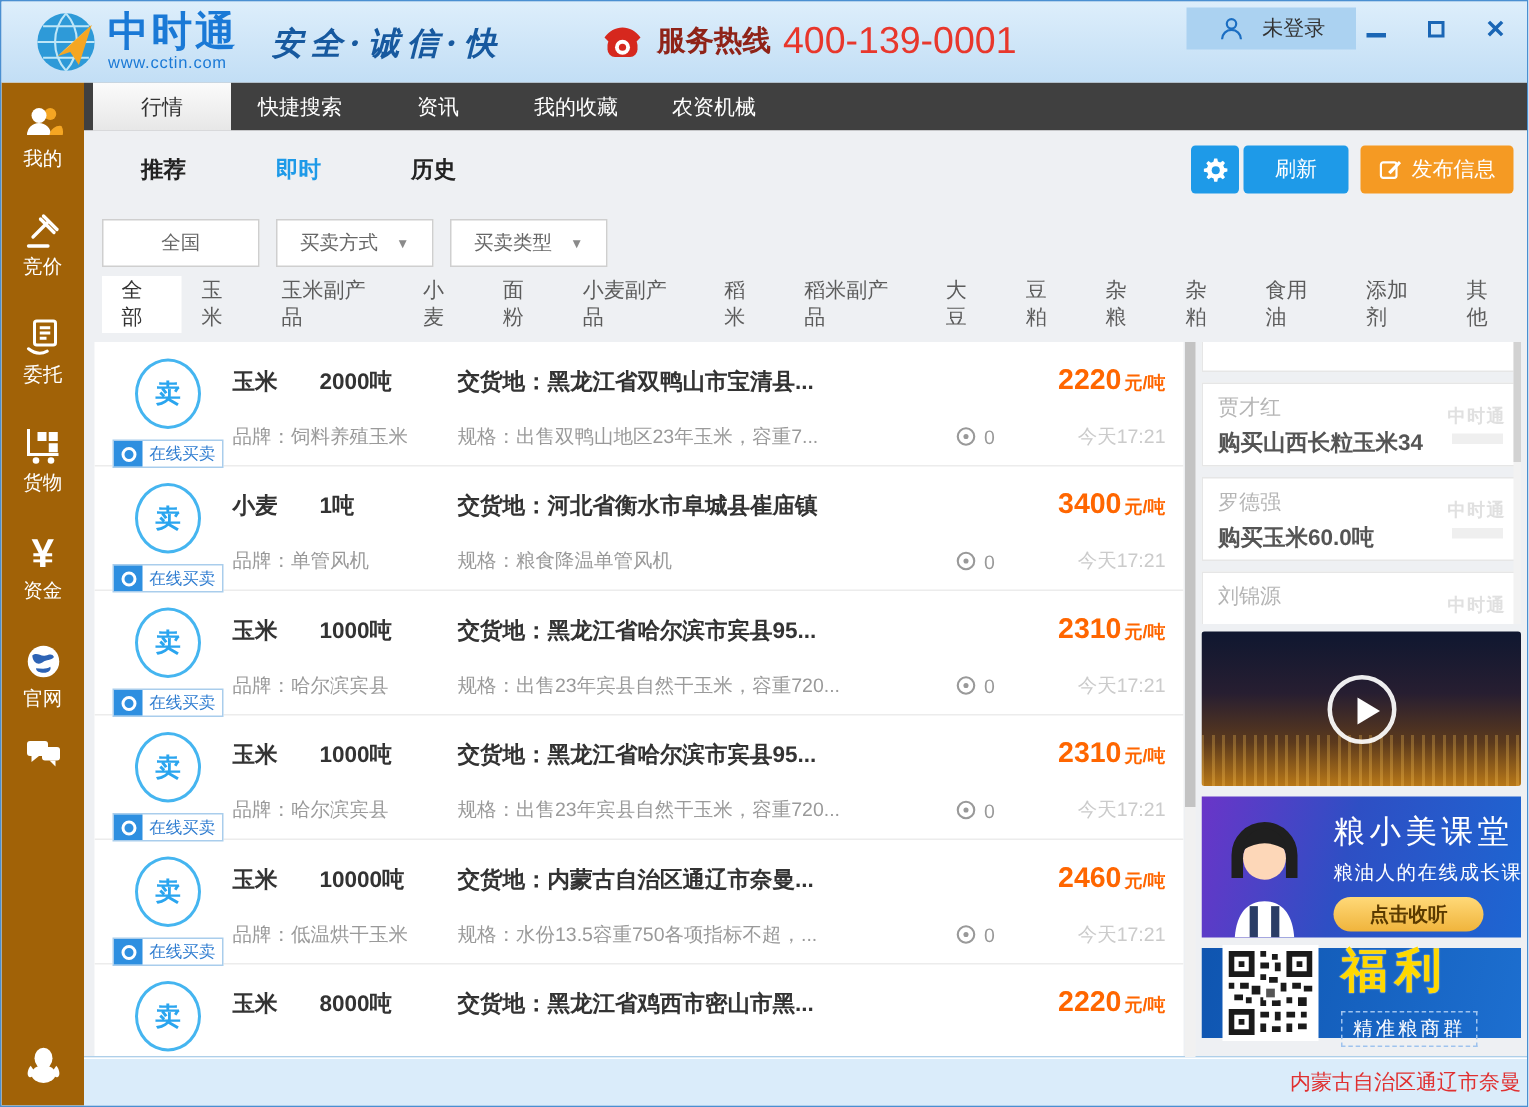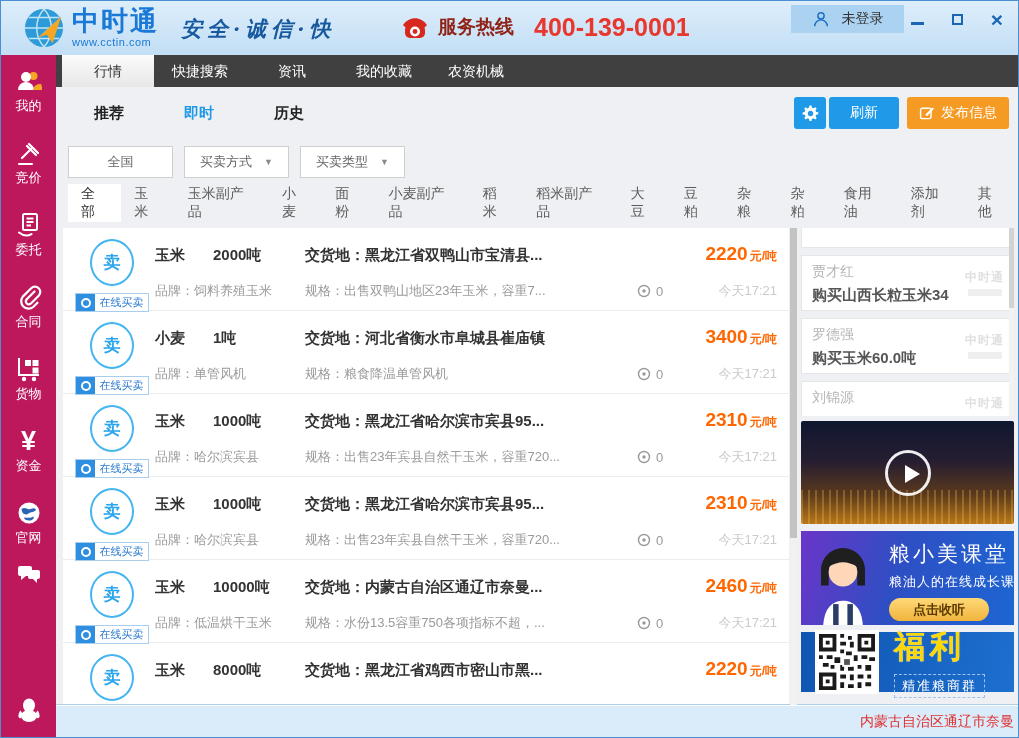--- a/index.html
+++ b/index.html
@@ -10,32 +10,32 @@
   
   .topbar{height:54px;background:linear-gradient(#ddeefb,#c2def5);position:relative}
   .logo{position:absolute;left:22px;top:6px;display:flex;align-items:center;cursor:default}
   .logo-globe{width:42px;height:42px}
   .logo-txt{margin-left:7px;display:flex;flex-direction:column;line-height:1}
   .logo-name{font-size:27px;font-weight:bold;color:#1a79d6;letter-spacing:2px}
   .logo-url{font-size:11px;color:#1a79d6;margin-top:2px;letter-spacing:.5px}
   .slogan{position:absolute;left:180px;top:14px;font-family:"DejaVu Serif","Liberation Serif",serif;font-style:italic;font-weight:bold;font-size:21px;color:#17599f;letter-spacing:5px}
   .hotline{position:absolute;left:398px;top:11px;display:flex;align-items:center}
   .hotline-label{font-size:19px;font-weight:bold;color:#8f2318;margin-left:7px}
-  .hotline-number{font-size:25px;color:#e8372c;margin-left:20px;font-weight:bold}
+  .hotline-number{font-size:25px;color:#e8372c;margin-left:8px;font-weight:normal}
   .login-chip{position:absolute;left:790px;top:4px;width:113px;height:28px;background:#abd2f1;display:flex;align-items:center;justify-content:center;gap:12px;cursor:pointer}
   .login-chip span{font-size:14px;color:#333}
   .win-controls{position:absolute;right:10px;top:6px;height:24px;width:102px;display:flex;justify-content:space-between;align-items:center}
   .win-btn{width:22px;height:22px;display:flex;align-items:center;justify-content:center;cursor:pointer}
   .wb-min{width:13px;height:3px;background:#1a66b5;margin-top:8px}
   .wb-max{width:11px;height:11px;border:2px solid #1a66b5}
   .wb-close{font-size:21px;color:#1a66b5;font-weight:bold;line-height:1}
 
   
   .frame{display:flex;height:682px}
-  .sidebar{width:55px;background:#be185d;display:flex;flex-direction:column;align-items:center;padding-top:6px;flex-shrink:0}
+  .sidebar{width:55px;background:#a16207;display:flex;flex-direction:column;align-items:center;padding-top:6px;flex-shrink:0}
   .sb-item{width:55px;padding:7px 0 6px;display:flex;flex-direction:column;align-items:center;gap:3px;cursor:pointer}
   .sb-item svg{width:26px;height:26px}
   .sb-label{font-size:13px;color:#fff}
   .sb-item.active{background:#174a86}
   .sb-gap{margin-bottom:12px}
   .sb-icon-only{padding:6px 0;margin-top:2px}
   .sb-bottom{margin-top:auto;margin-bottom:8px}
   .yuan-glyph{font-size:27px;font-weight:bold;color:#fff;line-height:26px}
 
   .main{flex:1;display:flex;flex-direction:column;min-width:0}
@@ -197,26 +197,20 @@
       </div>
       <div class="sb-item sb-gap">
         <svg viewBox="0 0 26 26" fill="none" stroke="#fff" stroke-width="2">
           <rect x="7" y="2" width="14" height="16" rx="1.5"></rect>
           <path d="M10.5 6.5h7M10.5 10h7M10.5 13.5h4.5"></path>
           <path d="M3 20.5c4 3.2 8.5 3.8 12.5 1.6" stroke-linecap="round"></path>
         </svg>
         <span class="sb-label">委托</span>
       </div>
       <div class="sb-item sb-gap">
-        <svg viewBox="0 0 26 26" fill="none" stroke="#fff" stroke-width="2.2" stroke-linecap="round">
-          <path d="M18.5 7.5l-8 8a3 3 0 0 0 4.2 4.2l8-8a5.3 5.3 0 0 0-7.5-7.5l-8.4 8.4a7.4 7.4 0 0 0 10.4 10.4l4.3-4.3"></path>
-        </svg>
-        <span class="sb-label">合同</span>
-      </div>
-      <div class="sb-item sb-gap">
         <svg viewBox="0 0 26 26">
           <path d="M3 2v17h20" stroke="#fff" stroke-width="2" fill="none"></path>
           <rect x="9" y="4" width="6" height="6" fill="#fff"></rect>
           <rect x="16.5" y="4" width="6" height="6" fill="#fff"></rect>
           <rect x="16.5" y="11.5" width="6" height="6" fill="#fff"></rect>
           <circle cx="8" cy="23" r="2.2" fill="#fff"></circle>
           <circle cx="18" cy="23" r="2.2" fill="#fff"></circle>
         </svg>
         <span class="sb-label">货物</span>
       </div>

